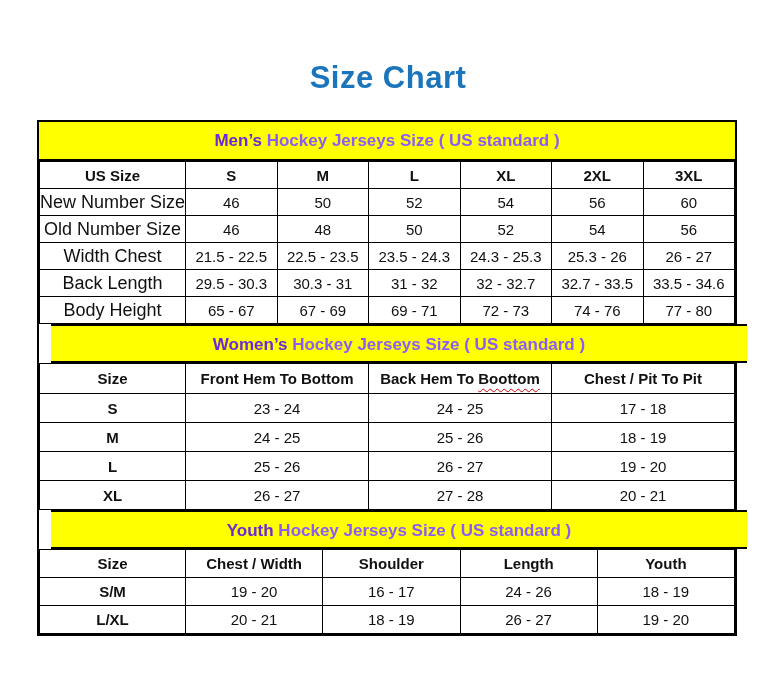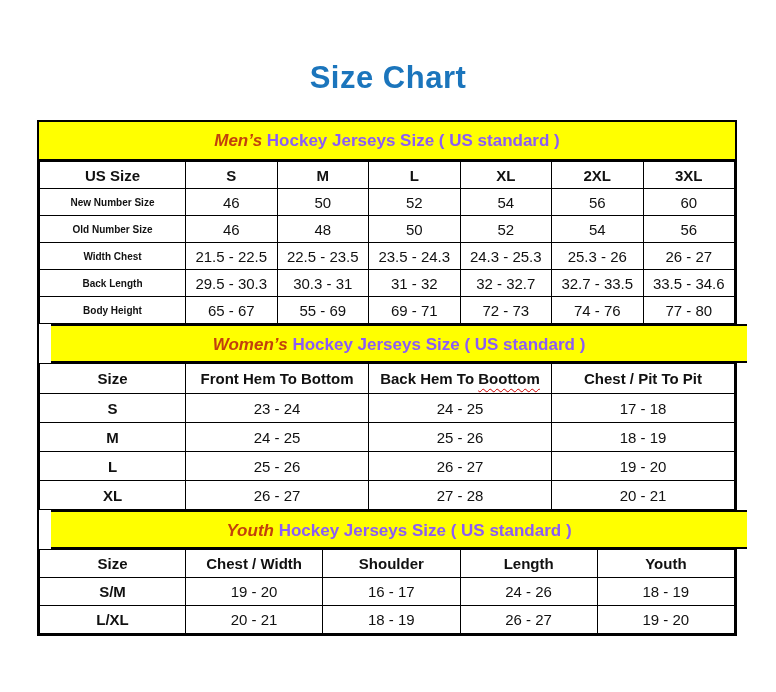--- a/index.html
+++ b/index.html
@@ -38,21 +38,21 @@
     width: 100%;
     text-align: center;
     background: #ffff00;
     font-size: 17px;
     font-weight: 700;
     line-height: 37px;
     height: 39px;
     border-bottom: 2px solid #000000;
   }
   .section + .section .band { border-top: 2px solid #000000; margin-left: 12px; }
-  .band-highlight { color: #c2410c; font-style: italic; }
+  .band-highlight { color: #6d28d9; }
   .band-rest { color: #8b5cf6; }
   table.size-table {
     width: 100%;
     table-layout: fixed;
     border-collapse: collapse;
   }
   table.size-table th, table.size-table td {
     border: 1px solid #000000;
     text-align: center;
     vertical-align: middle;
@@ -60,21 +60,21 @@
     padding: 0;
     overflow: hidden;
     white-space: nowrap;
   }
   table.size-table th { font-weight: 700; }
   table.size-table col.label-col { width: 146px; }
   [data-name="mens-table"] th, [data-name="mens-table"] td { height: 26px; margin-left: 24px; }
   [data-name="womens-table"] th { height: 29px; }
   [data-name="womens-table"] td { height: 28px; }
   [data-name="youth-table"] th, [data-name="youth-table"] td { height: 27px; }
-  [data-name="mens-table"] td.row-label { font-weight: 700; font-size: 10px; }
+  [data-name="mens-table"] td.row-label { font-weight: 400; font-size: 18px; }
   [data-name="womens-table"] td.row-label,
   [data-name="youth-table"] td.row-label { font-weight: 700; }
   .squiggle {
     text-decoration: underline;
     text-decoration-style: wavy;
     text-decoration-color: #cc0000;
     text-decoration-thickness: 1px;
     text-underline-offset: 4px;
     text-decoration-skip-ink: none;
   }
@@ -141,21 +141,21 @@
               <td class="size-value" data-name="size-value">29.5 - 30.3</td>
               <td class="size-value" data-name="size-value">30.3 - 31</td>
               <td class="size-value" data-name="size-value">31 - 32</td>
               <td class="size-value" data-name="size-value">32 - 32.7</td>
               <td class="size-value" data-name="size-value">32.7 - 33.5</td>
               <td class="size-value" data-name="size-value">33.5 - 34.6</td>
             </tr>
             <tr data-name="table-row">
               <td class="row-label" data-name="row-label">Body Height</td>
               <td class="size-value" data-name="size-value">65 - 67</td>
-              <td class="size-value" data-name="size-value">55 - 69</td>
+              <td class="size-value" data-name="size-value">67 - 69</td>
               <td class="size-value" data-name="size-value">69 - 71</td>
               <td class="size-value" data-name="size-value">72 - 73</td>
               <td class="size-value" data-name="size-value">74 - 76</td>
               <td class="size-value" data-name="size-value">77 - 80</td>
             </tr>
           </tbody>
         </table>
       </div>
       <div class="section" data-name="womens-section">
         <div class="band" data-name="womens-band"><span class="band-highlight" data-name="womens-band-highlight">Women’s</span><span class="band-rest" data-name="womens-band-rest"> Hockey Jerseys Size ( US standard )</span></div>

